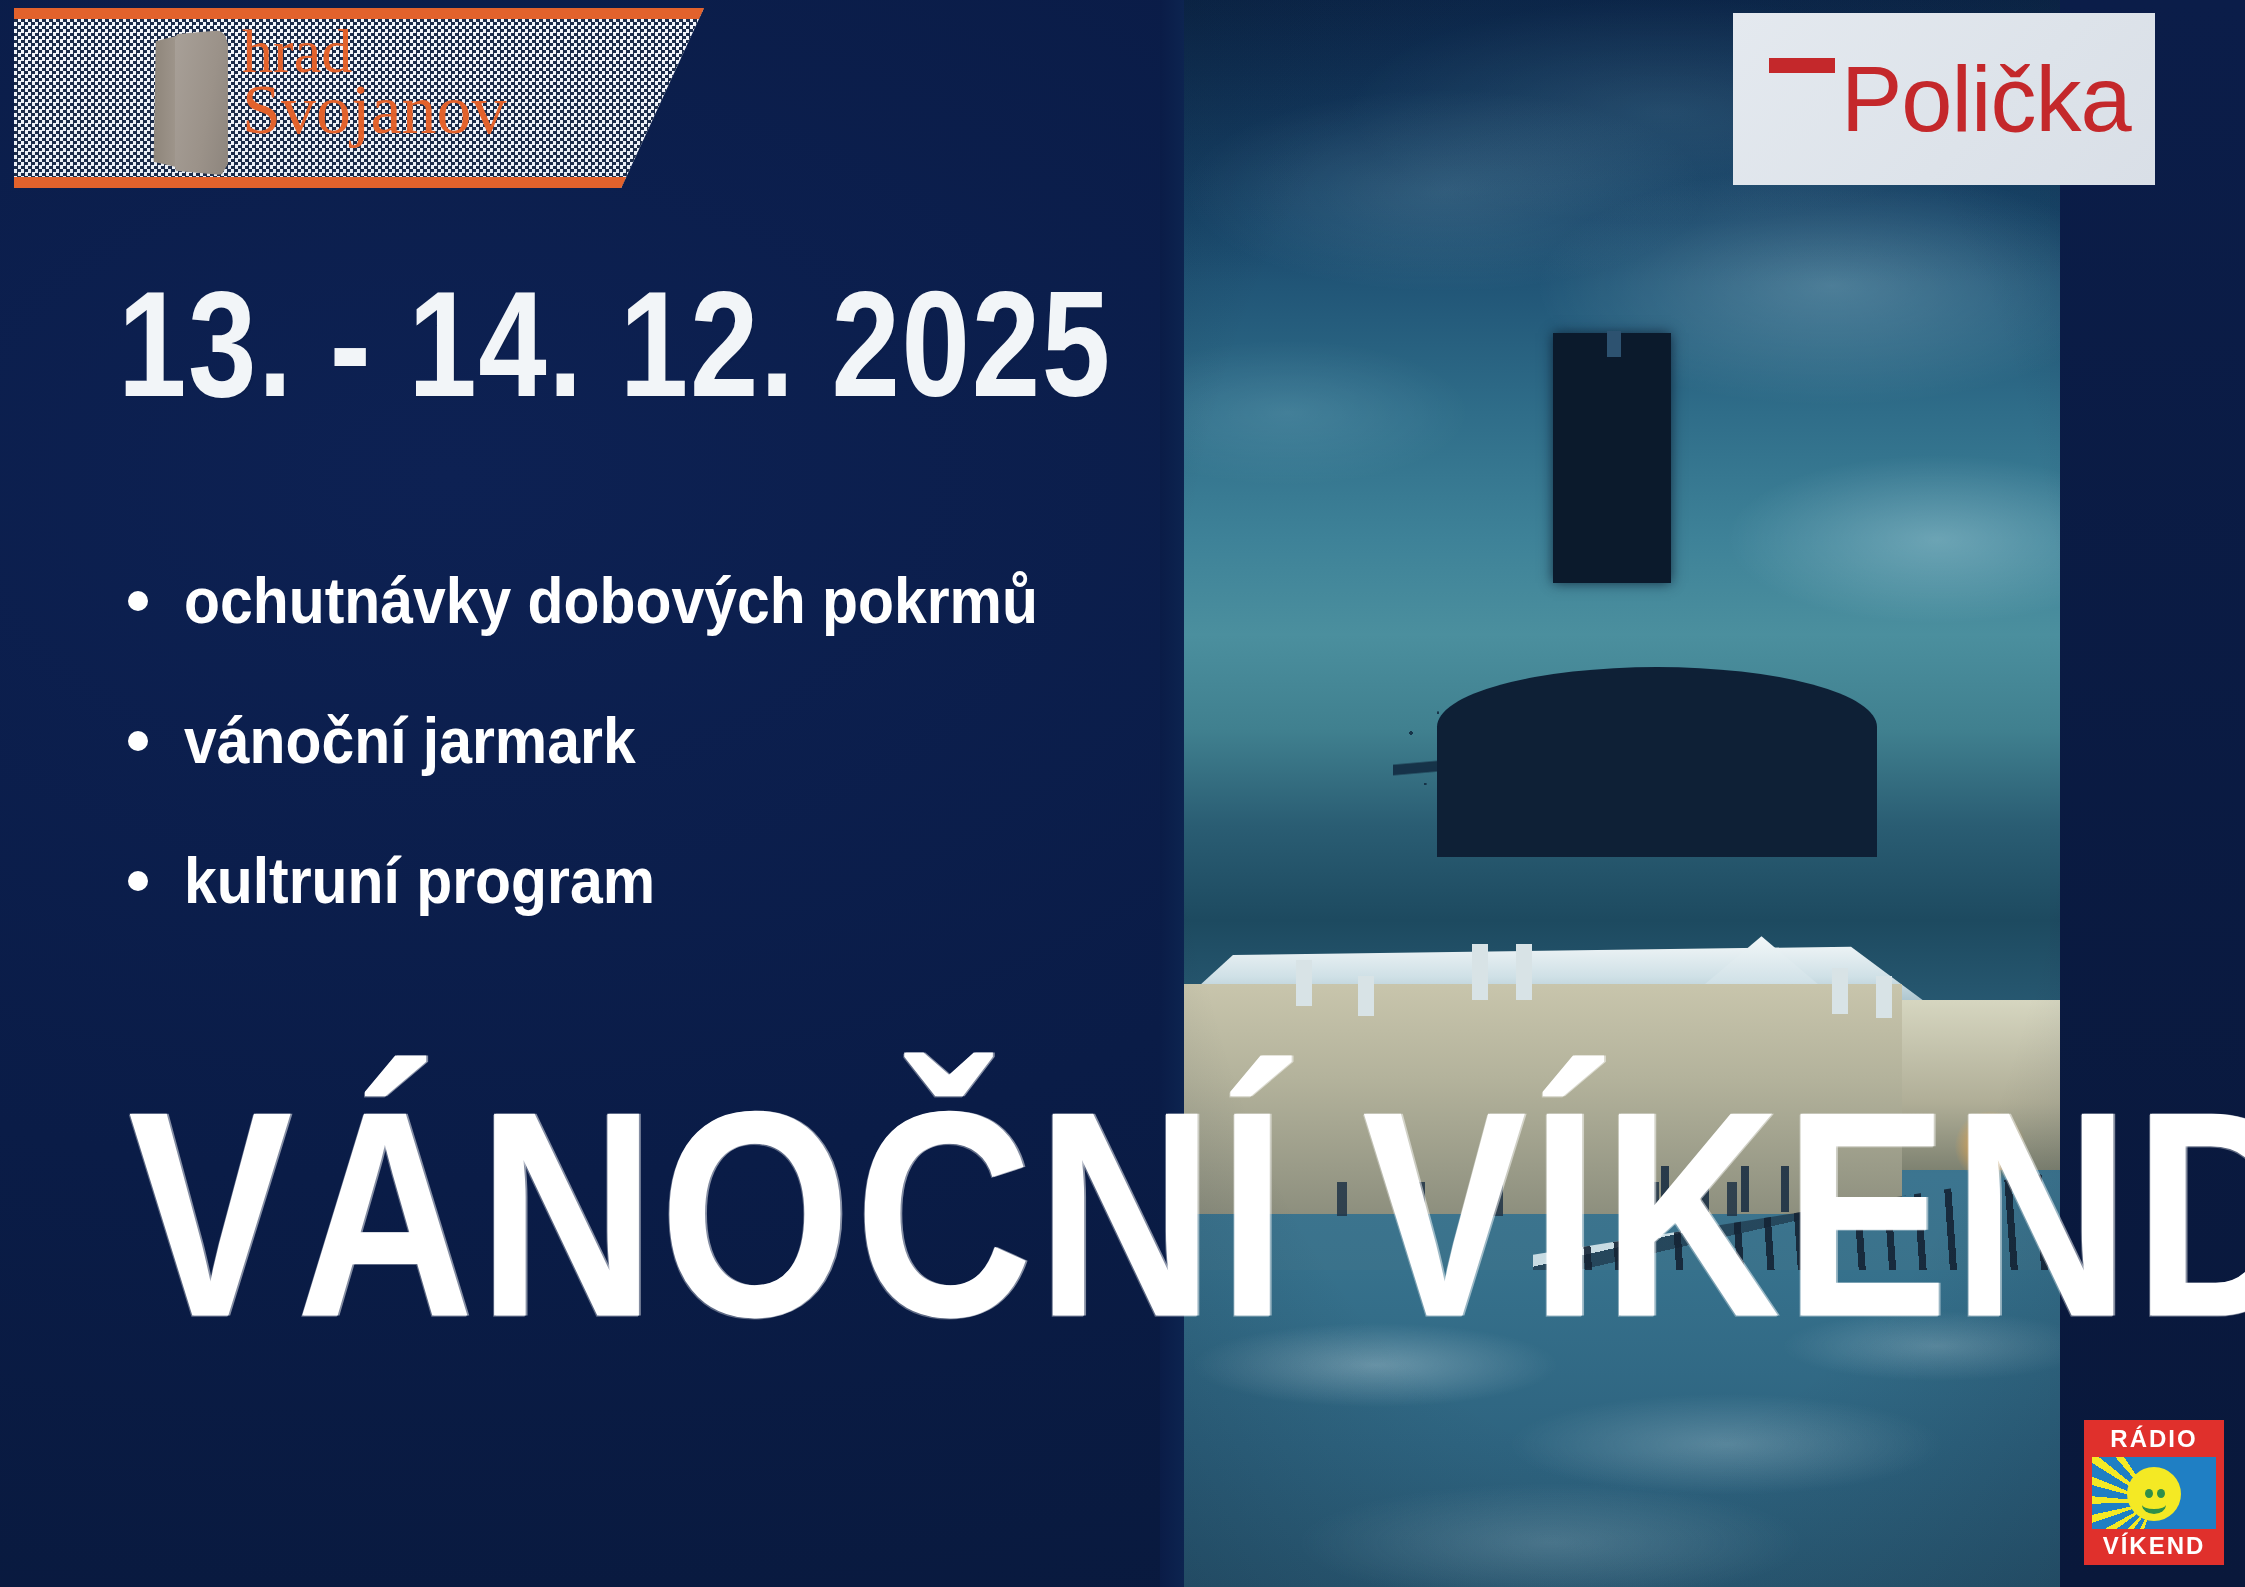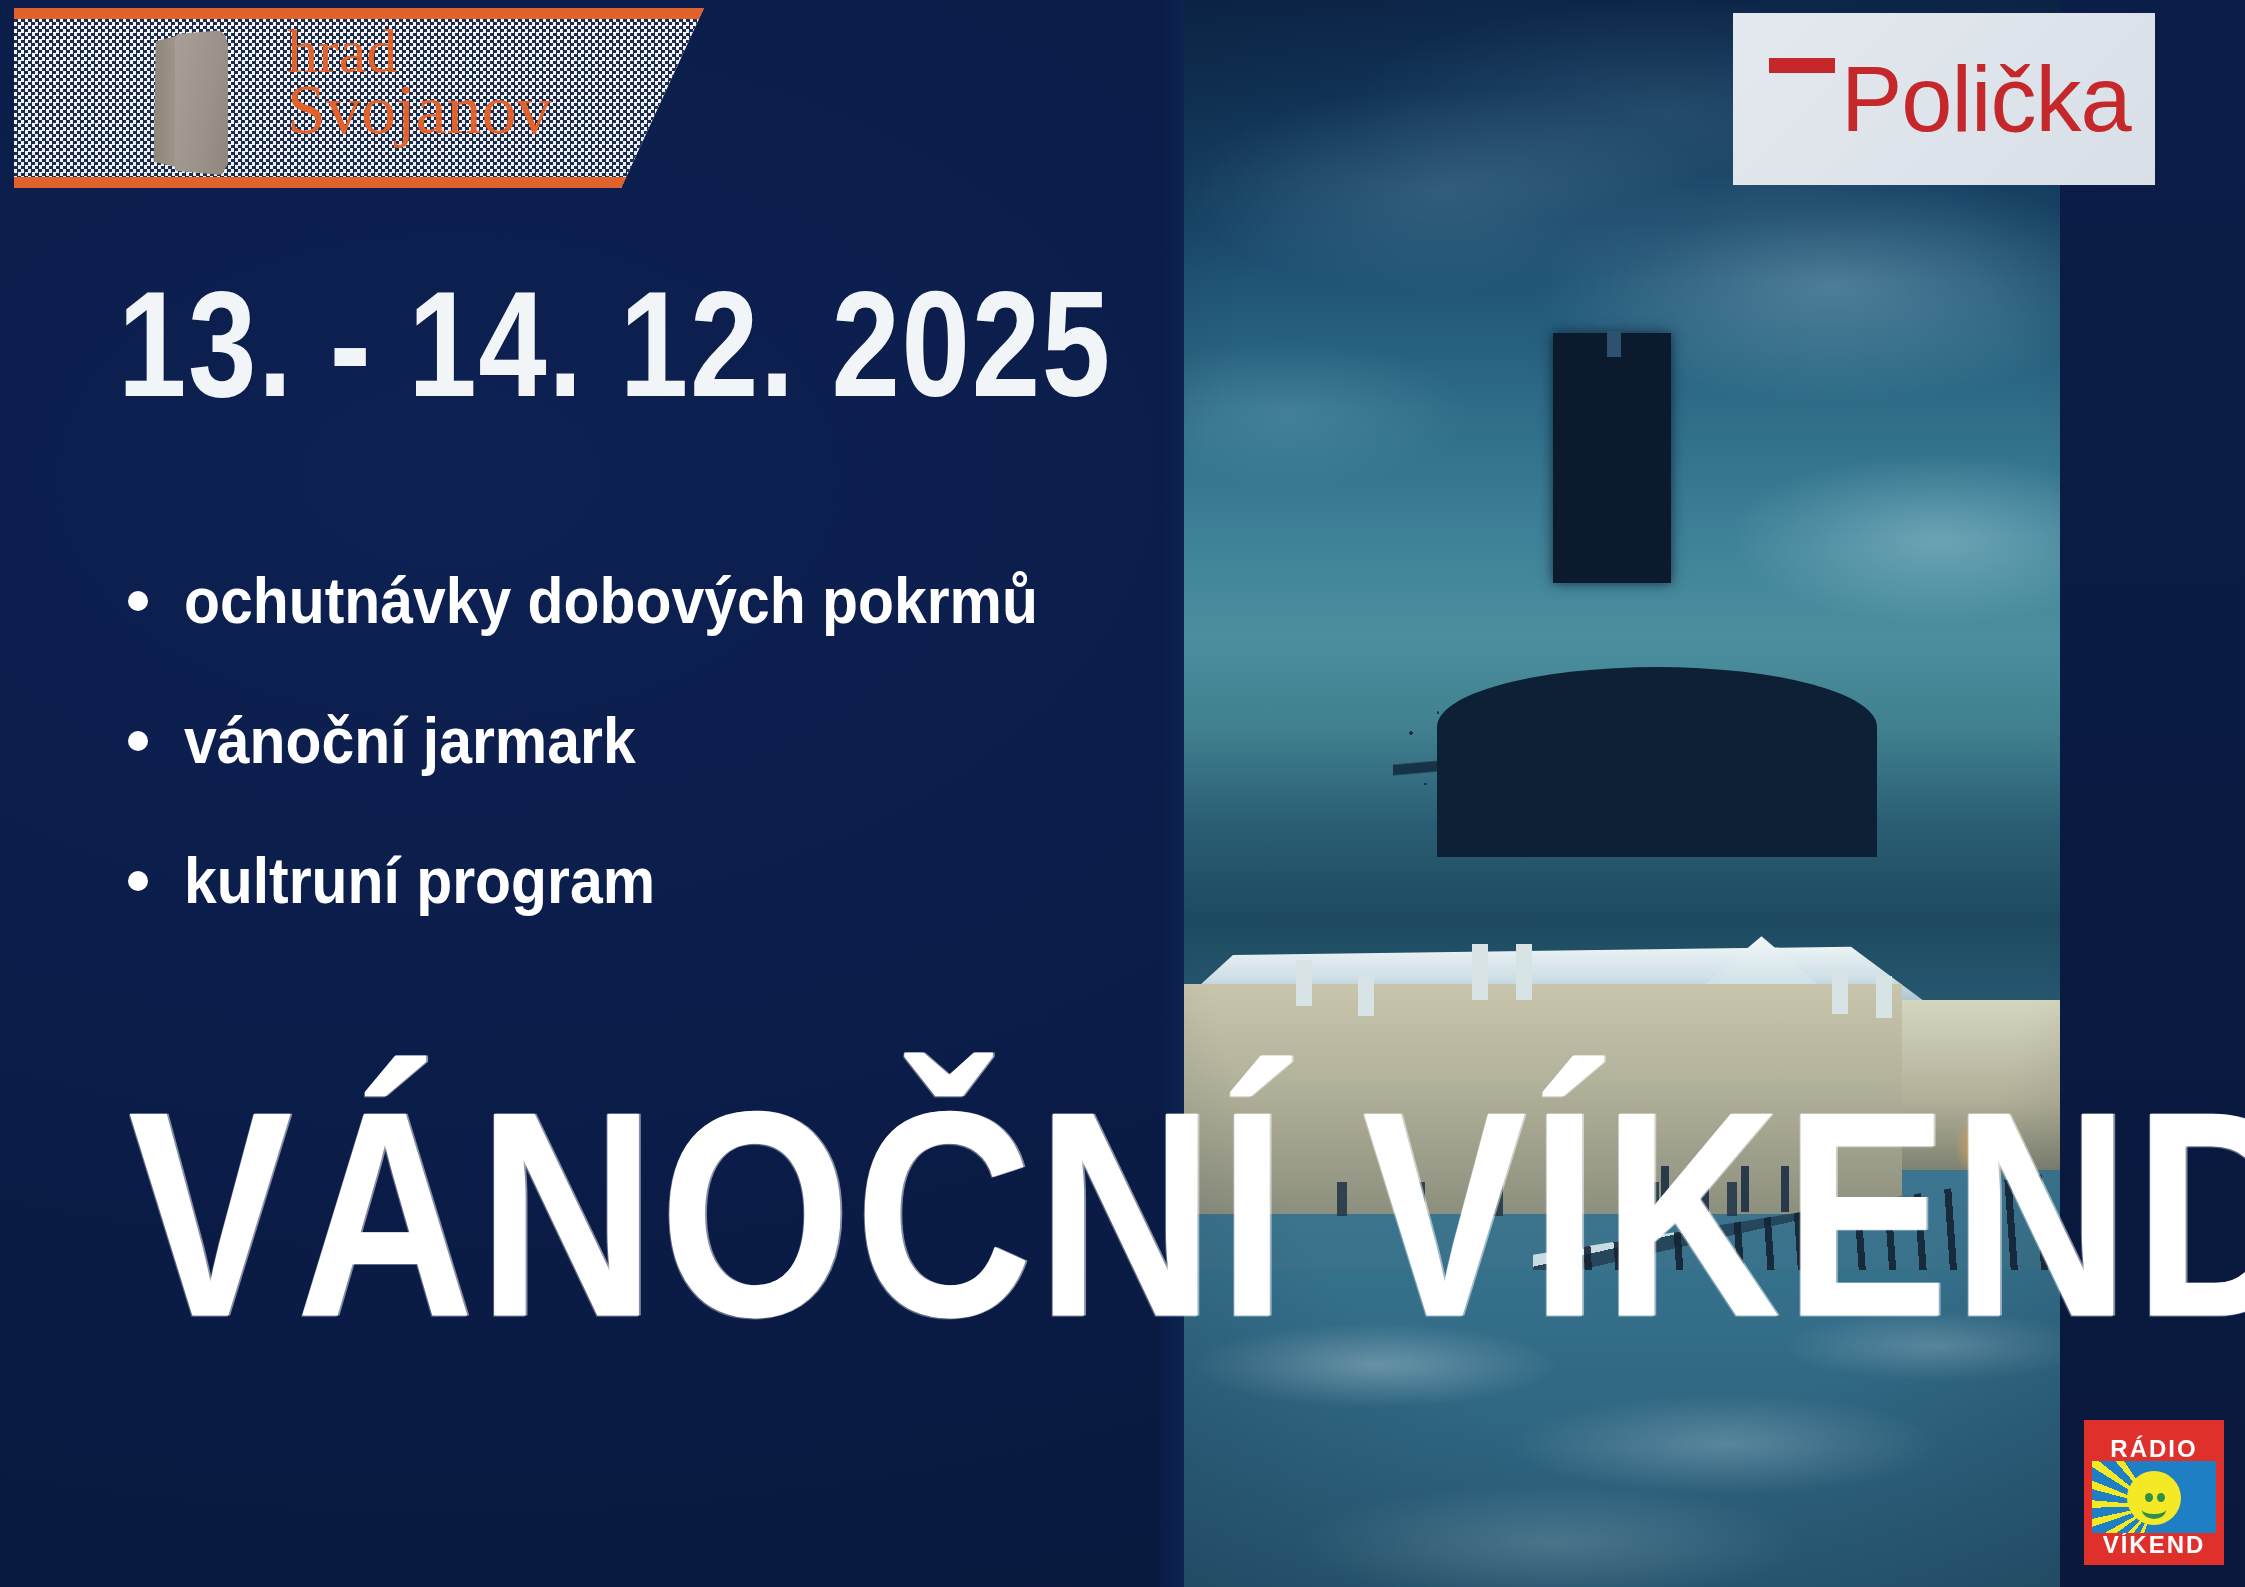--- a/index.html
+++ b/index.html
@@ -252,21 +252,20 @@
     border-radius: 10px 14px 10px 8px;
     clip-path: polygon(0 3%, 92% 0, 100% 10%, 100% 92%, 88% 100%, 0 97%);
   }
   .hrad-text {
     position: absolute;
     left: 228px;
     top: 14px;
     color: #e2622c;
     font-family: "Liberation Serif", serif;
     line-height: .95;
-    padding-left: 45px;
   }
   .hrad-text .w-hrad { font-size: 62px; display: block; }
   .hrad-text .w-svoj { font-size: 70px; display: block; margin-top: -4px; }
 
   
   .policka-box {
     position: absolute;
     left: 1733px;
     top: 13px;
     width: 422px;
@@ -373,22 +372,22 @@
     position: absolute;
     left: 2084px;
     top: 1420px;
     width: 140px;
     height: 145px;
     background: #e0302c;
     z-index: 8;
     display: flex;
     flex-direction: column;
     align-items: center;
-    justify-content: flex-start;
-    padding: 17px 0 7px 0;
+    justify-content: space-between;
+    padding: 7px 0 7px 0;
     box-sizing: border-box;
   }
   .blanik-top, .blanik-bot {
     color: #ffffff;
     font-size: 24px;
     font-weight: bold;
     letter-spacing: 2px;
     line-height: 1;
   }
   .blanik-sun {

